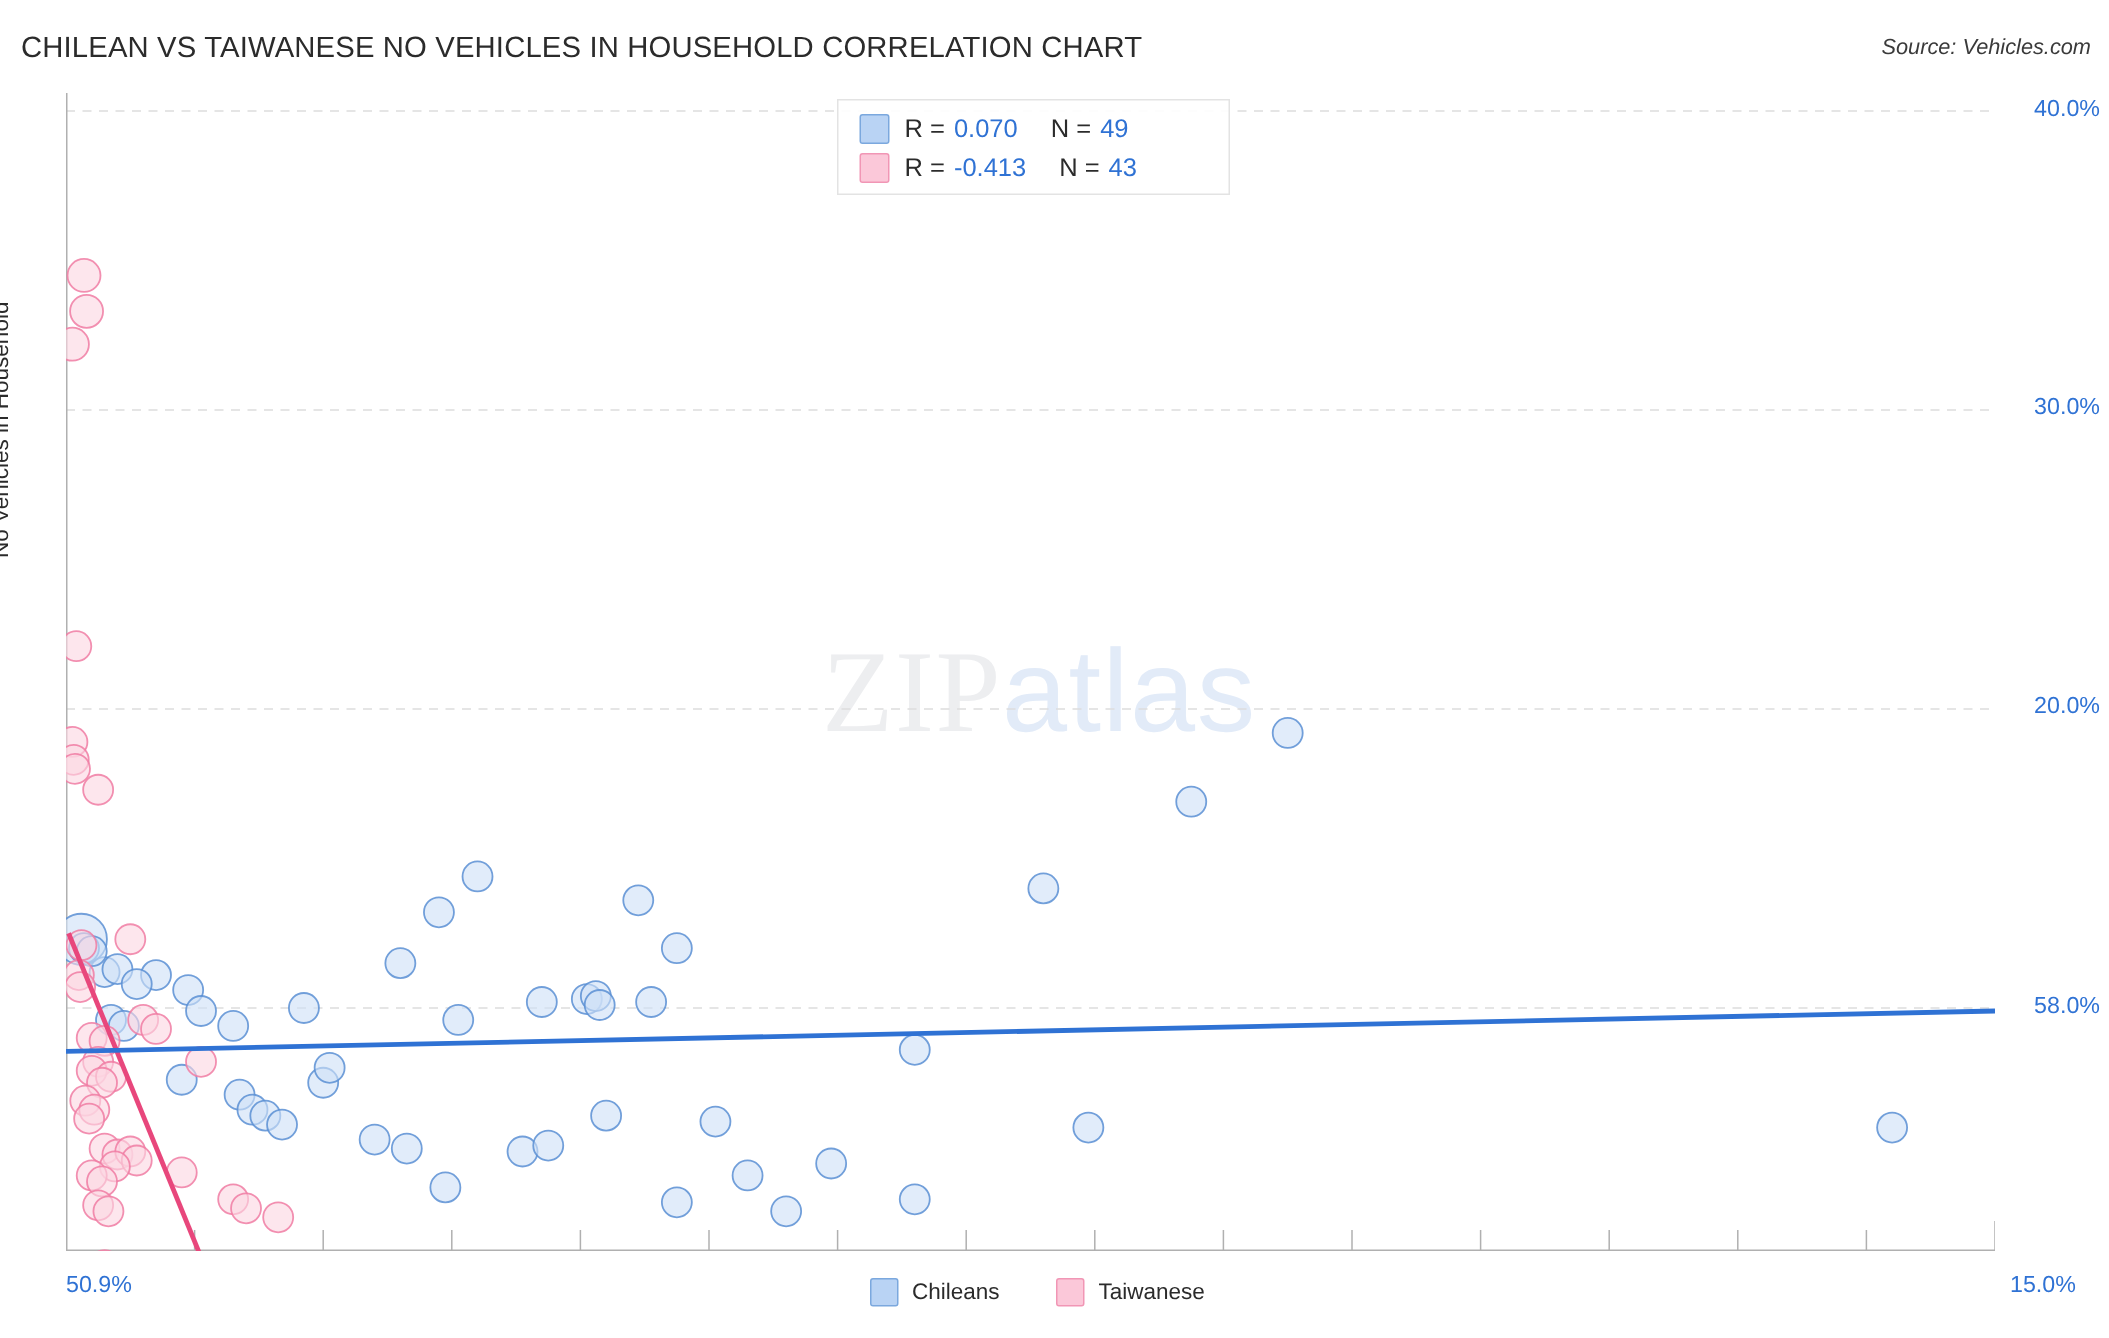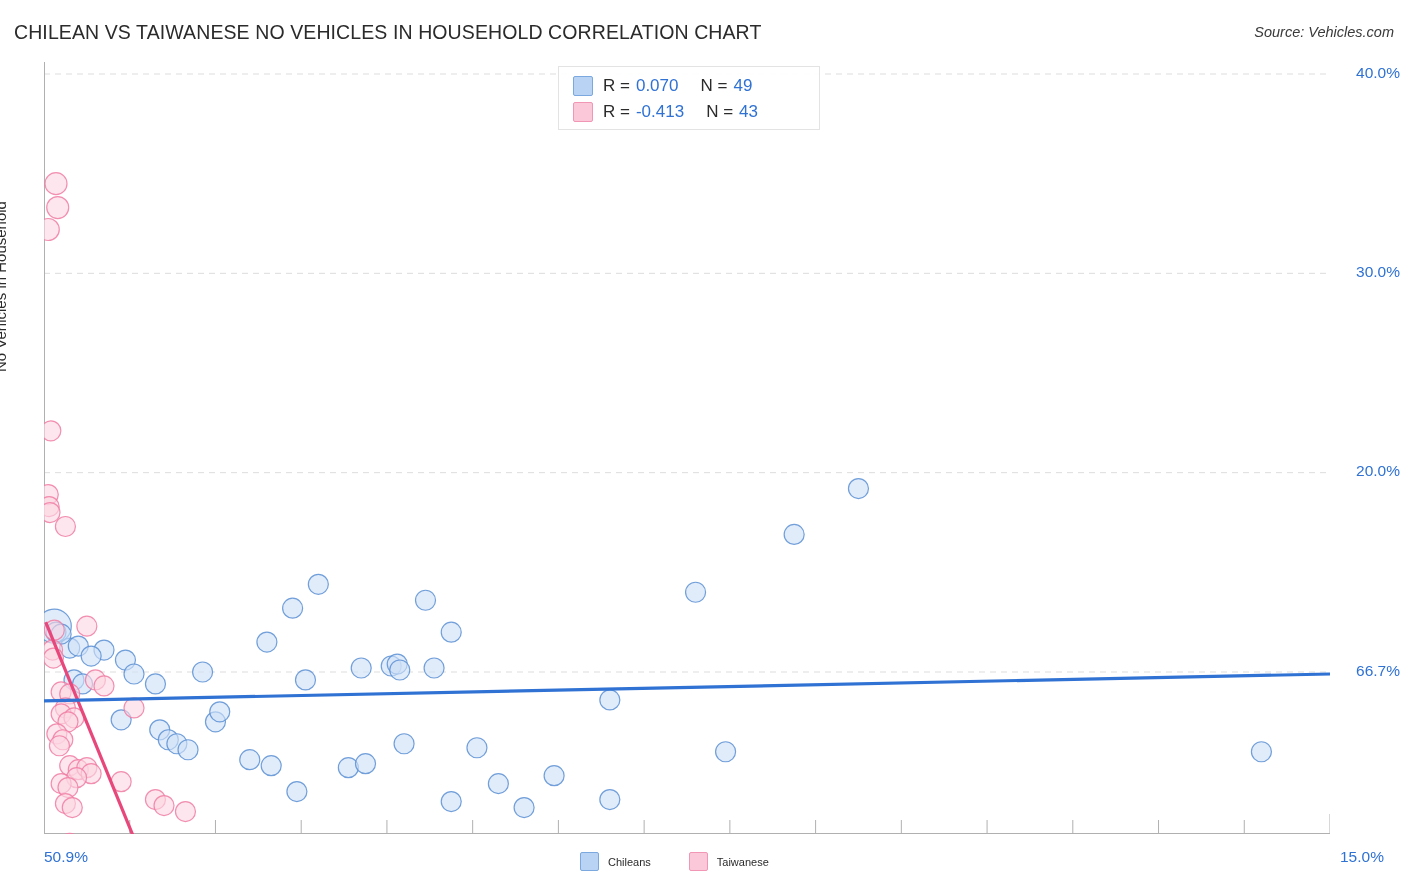--- a/index.html
+++ b/index.html
@@ -123,34 +123,37 @@
   .corr-n { color: #2b2b2b; margin-left: 22px; }
   .corr-nval { color: #2f72d4; margin-left: 6px; }
 
   
   #series-legend {
     position: absolute;
     left: 580px; top: 852px;
     display: flex;
     align-items: center;
     gap: 14px;
-    font-size: 11px;
+    font-size: 15px;
   }
   .series-item { display: flex; align-items: center; gap: 9px; }
   .series-swatch { width: 19px; height: 19px; border-radius: 2px; }
   .series-label { color: #2b2b2b; }
 </style>
 </head>
 <body>
 
 <div id="root">
 
   <div id="chart-title">CHILEAN VS TAIWANESE NO VEHICLES IN HOUSEHOLD CORRELATION CHART</div>
   <div id="source-label">Source: Vehicles.com</div>
 
+  <div id="watermark">
+    <span class="wm-zip">ZIP</span><span class="wm-atlas">atlas</span>
+  </div>
 
   <div id="plot">
     <svg id="plot-svg" width="1286" height="772">
         <line x1="0" y1="610" x2="1286" y2="610" stroke="#dddddd" stroke-width="1" stroke-dasharray="6 5"></line>
         <line x1="0" y1="410.66666666666663" x2="1286" y2="410.66666666666663" stroke="#dddddd" stroke-width="1" stroke-dasharray="6 5"></line>
         <line x1="0" y1="211.33333333333331" x2="1286" y2="211.33333333333331" stroke="#dddddd" stroke-width="1" stroke-dasharray="6 5"></line>
         <line x1="0" y1="12" x2="1286" y2="12" stroke="#dddddd" stroke-width="1" stroke-dasharray="6 5"></line>
         <line x1="0.5" y1="0" x2="0.5" y2="772" stroke="#b0b0b0" stroke-width="1"></line>
         <line x1="0" y1="771.5" x2="1286" y2="771.5" stroke="#b0b0b0" stroke-width="1"></line>
         <line x1="85.73333333333333" y1="772" x2="85.73333333333333" y2="758" stroke="#b0b0b0" stroke-width="1"></line>
@@ -263,21 +266,21 @@
         <line x1="1.7146666666666666" y1="560.1666666666666" x2="101.16533333333332" y2="803.3533333333334" stroke="#e8477c" stroke-width="3.2" stroke-linecap="butt"></line>
         <line x1="0" y1="638.9033333333333" x2="1286" y2="611.9933333333333" stroke="#2f72d4" stroke-width="3.2" stroke-linecap="butt"></line>
       </svg>
   </div>
 
   <div id="y-axis-title">No Vehicles in Household</div>
 
   <div id="ytick-0" class="ytick" style="top: 64px;">40.0%</div>
   <div id="ytick-1" class="ytick" style="top: 263px;">30.0%</div>
   <div id="ytick-2" class="ytick" style="top: 462px;">20.0%</div>
-  <div id="ytick-3" class="ytick" style="top: 662px;">66.7%</div>
+  <div id="ytick-3" class="ytick" style="top: 662px;">58.0%</div>
 
   <div id="xtick-min" class="xtick">50.9%</div>
   <div id="xtick-max" class="xtick">15.0%</div>
 
   <div id="corr-legend">
     <div class="corr-row">
       <span class="corr-swatch sw-blue"></span>
       <span class="corr-lbl">R = </span>
       <span class="corr-val">0.070</span>
       <span class="corr-n">N = </span>

